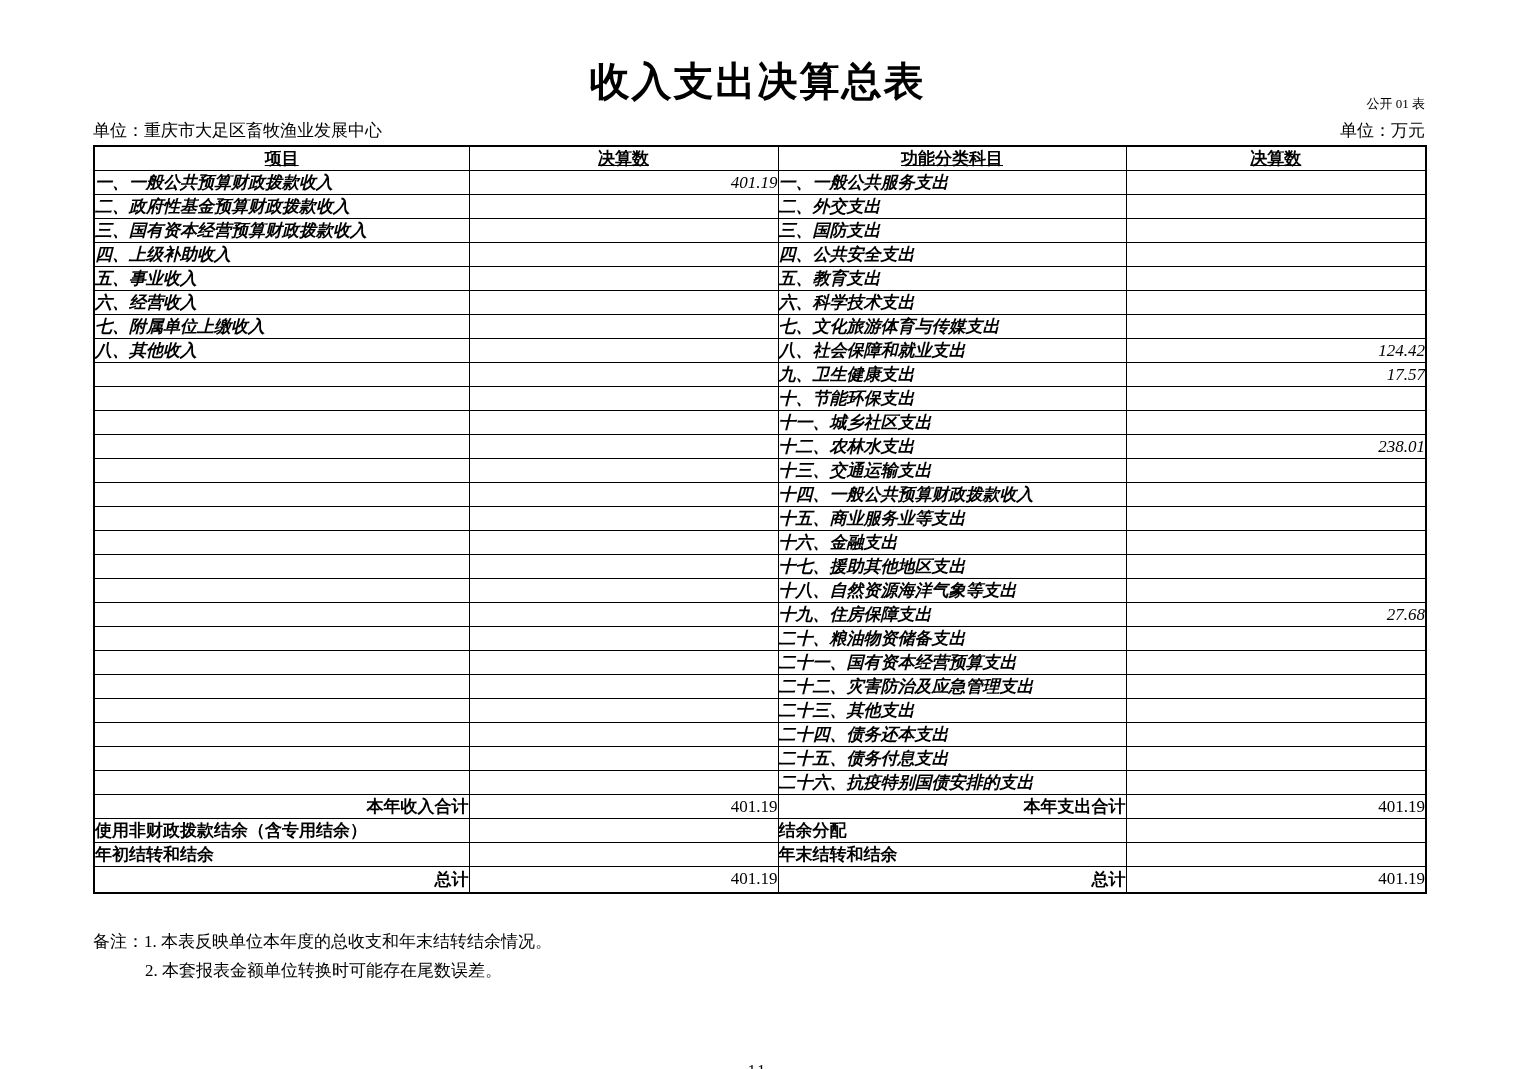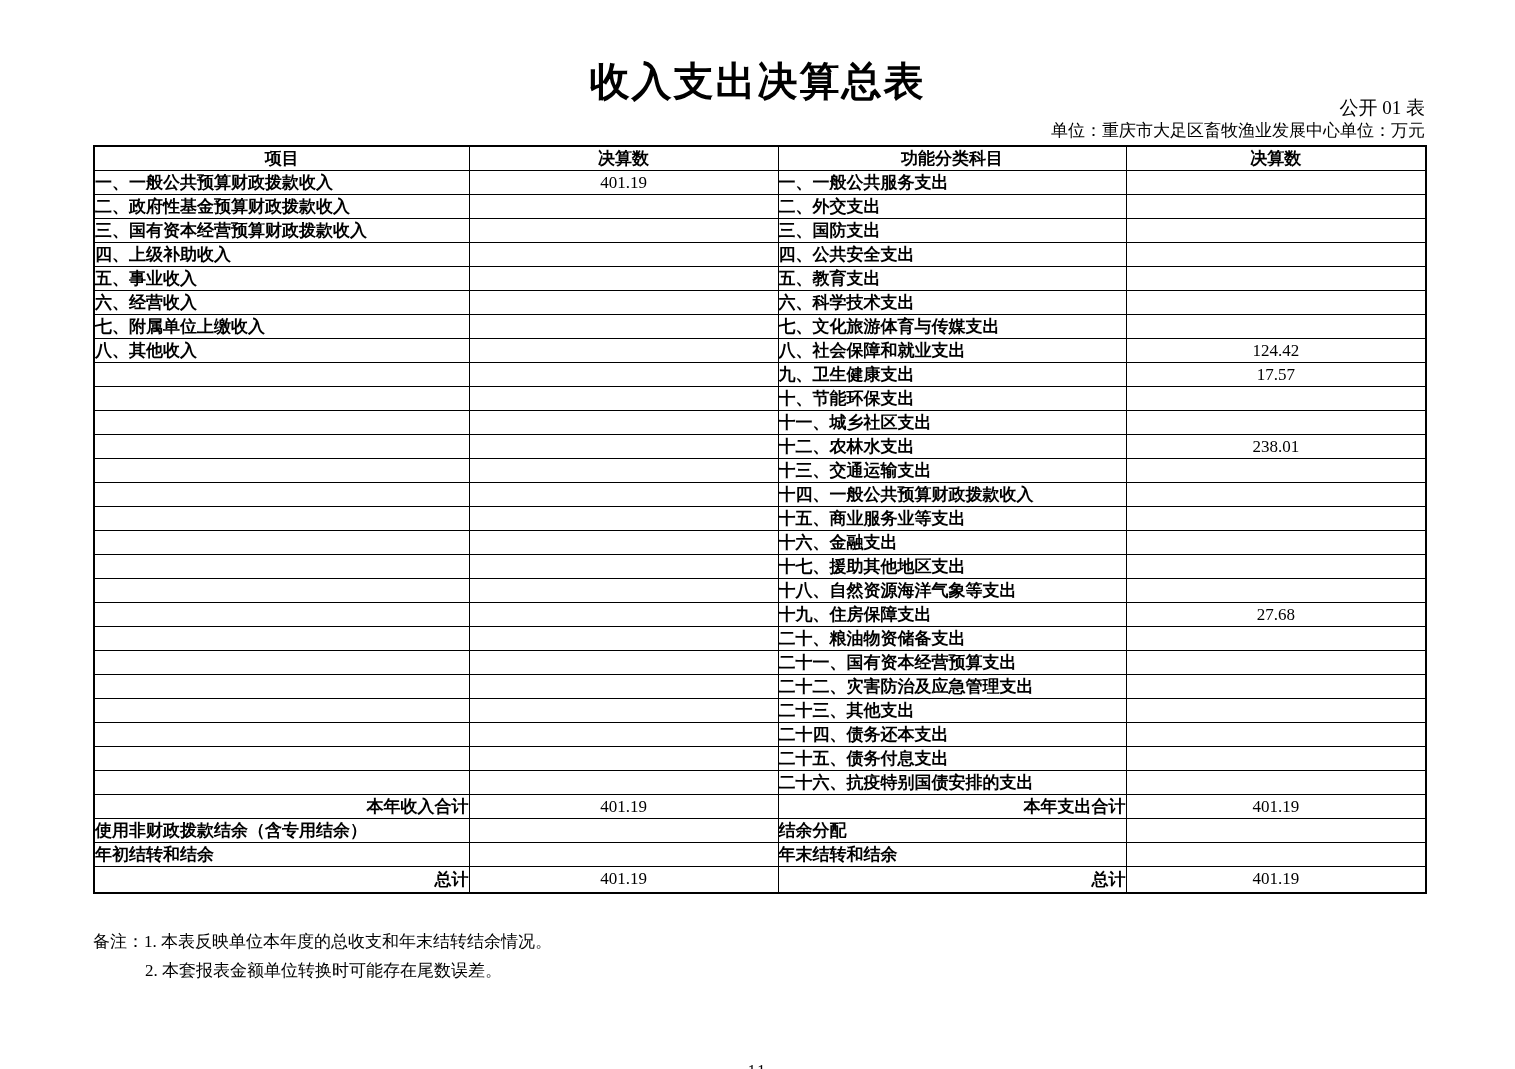--- a/index.html
+++ b/index.html
@@ -6,44 +6,44 @@
   body{
     width:1515px;height:1069px;position:relative;background:#ffffff;color:#000;
     font-family:"Liberation Serif","DejaVu Serif",serif;
     -webkit-font-smoothing:antialiased;
   }
   .title{
     position:absolute;top:54px;left:0;width:100%;text-align:center;
     font-size:40px;font-weight:bold;letter-spacing:2px;
   }
   .code-line{
-    position:absolute;top:95px;right:90px;font-size:19px;
+    position:absolute;top:95px;right:90px;font-size:13px;
   }
   .unit-line{
     position:absolute;top:119px;left:93px;width:1332px;
-    display:flex;justify-content:flex-end;font-size:17px;
+    display:flex;justify-content:space-between;font-size:17px;
   }
   table.main{
     position:absolute;top:145px;left:93px;width:1332px;
     border-collapse:collapse;table-layout:fixed;
     border:2px solid #000;
   }
   table.main th,table.main td{
     border:1px solid #000;overflow:hidden;white-space:nowrap;
     font-size:17px;padding:0;vertical-align:middle;
   }
   th.half{height:26px;font-size:18px;font-weight:bold;text-align:center;}
-  th.colhead{height:22px;font-weight:bold;text-align:center;}
+  th.colhead{height:22px;font-weight:bold;text-align:center;text-decoration:underline;}
   td.item{
     text-align:left;padding-left:3px;padding-right:2px;font-weight:bold;
   }
   td.val{
-    text-align:center;padding-right:8px;padding-left:2px;font-weight:normal;
-  }
-  tbody.rows tr{height:23.3px;}
+    text-align:right;padding-right:8px;padding-left:2px;font-weight:normal;
+  }
+  tbody.rows tr{height:23.3px;font-style:italic;}
   td.sum-center{text-align:right;font-weight:bold;}
   tr.sum-r1{height:24px;}
   tr.sum-r2{height:23px;}
   tr.sum-r3{height:23px;}
   tr.sum-r4{height:26px;}
   .notes{
     position:absolute;top:927px;left:93px;font-size:17px;line-height:29px;
   }
   .note-line2{margin-left:52px;}
   .page-num{

